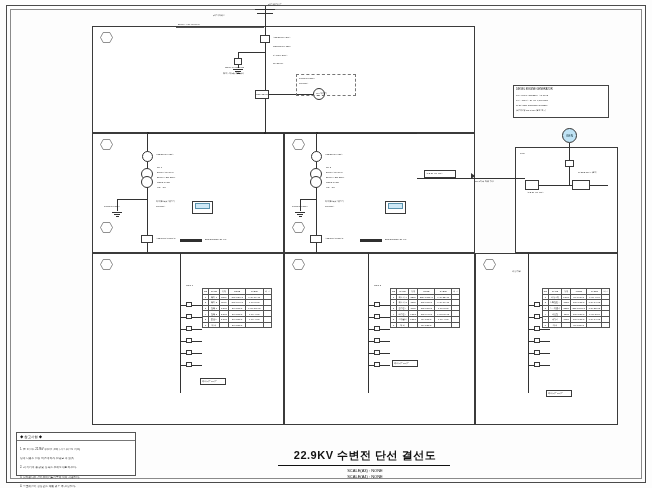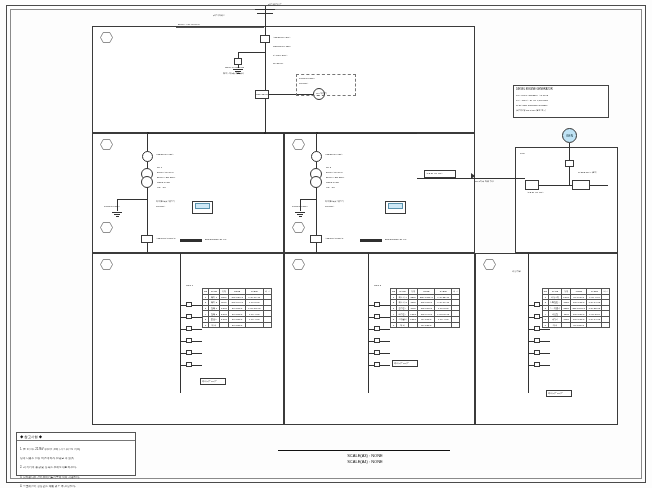--- a/index.html
+++ b/index.html
@@ -600,20 +600,21 @@
     <div class="nb-body">
       <div>1. 본 도면은 22.9kV 수변전 설비 단선 결선도 이며,</div>
       <div>   상세 시공은 현장 여건에 따라 변경될 수 있음.</div>
       <div>2. 각 기기의 용량 및 정격은 설계도서를 따른다.</div>
       <div>3. 접지공사는 전기설비기술기준에 의거 시공한다.</div>
       <div>4. 보호계전기 정정값은 계통 검토 후 결정한다.</div>
     </div>
   </div>
 
   <div class="title-wrap">
+    <div class="title-main">22.9KV 수변전 단선 결선도</div>
     <div class="title-rule"></div>
     <div class="title-sub">
       <div>SCALE(A3) : NONE</div>
       <div>SCALE(A4) : NONE</div>
     </div>
   </div>
 
 </div>
 
 </body></html>

